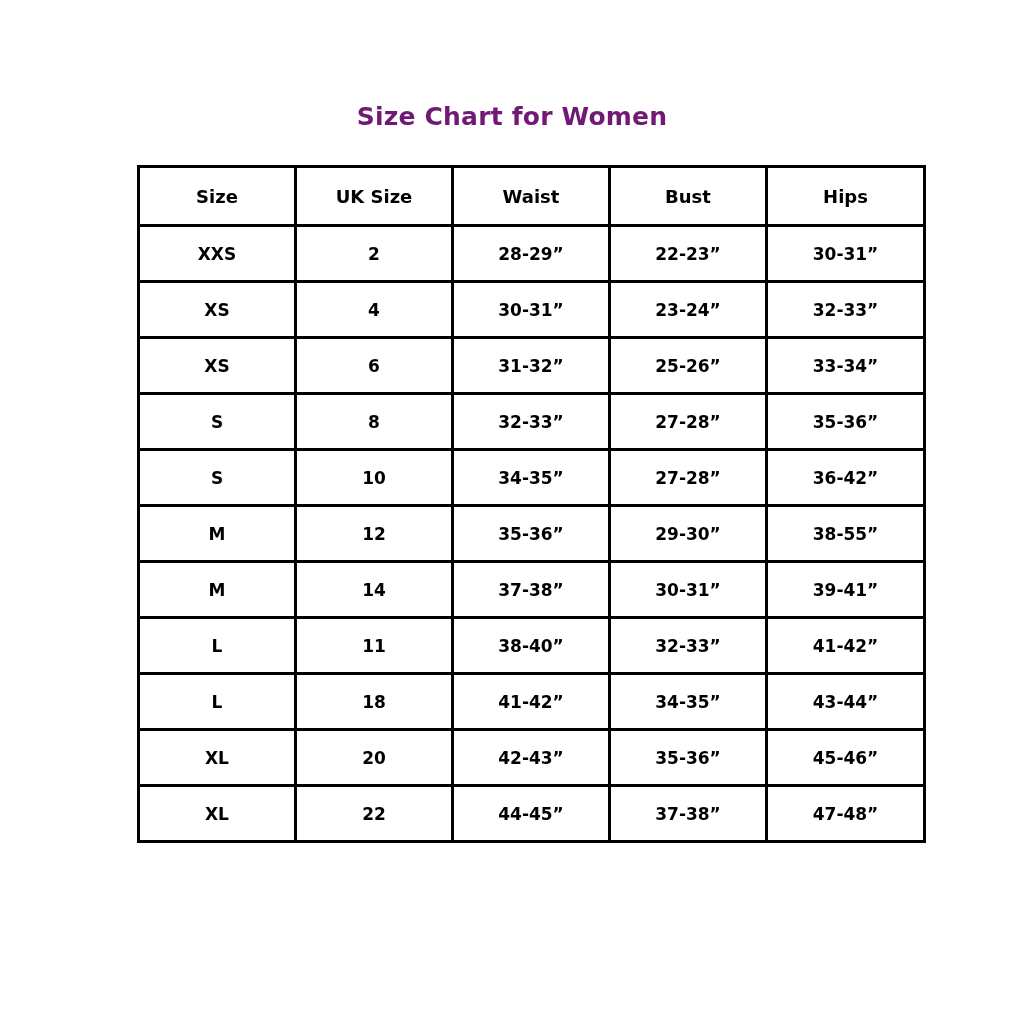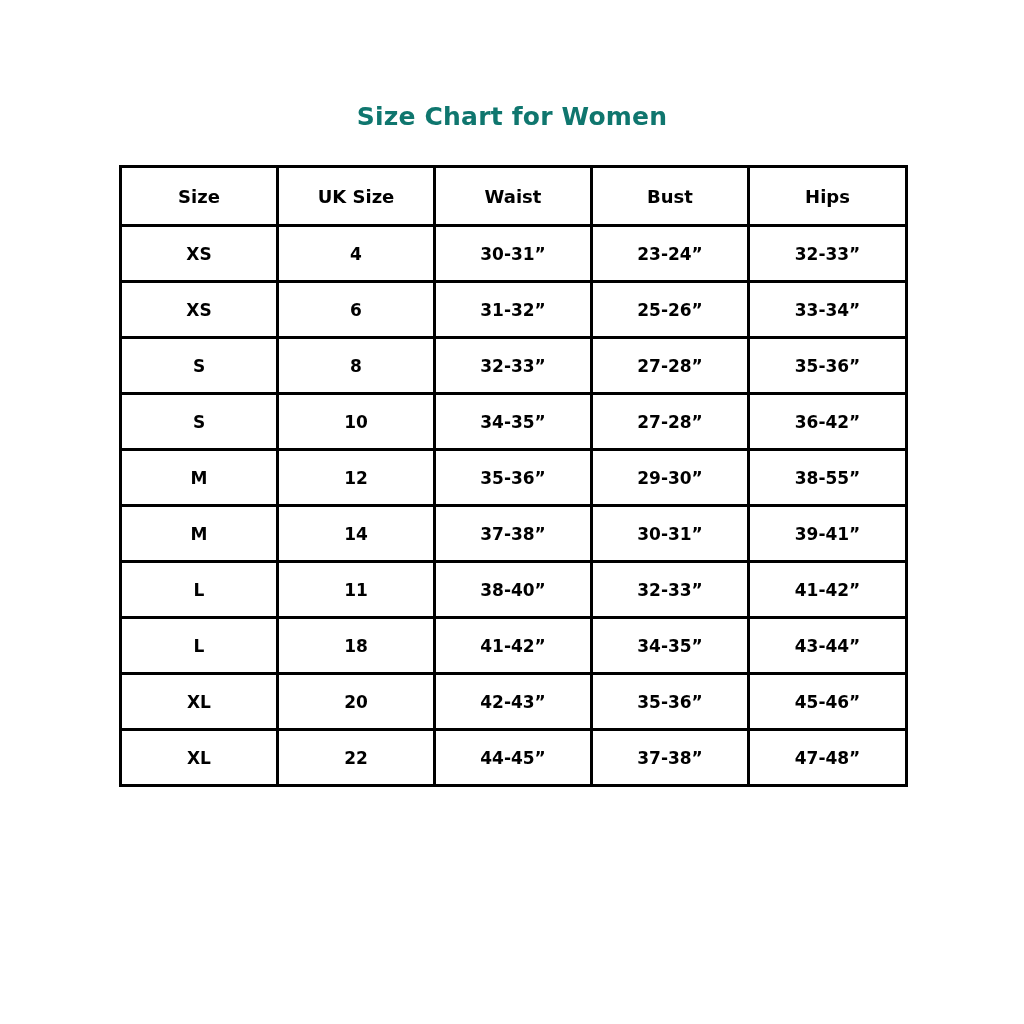--- a/index.html
+++ b/index.html
@@ -22,25 +22,25 @@
   }
   .chart-title {
     position: absolute;
     top: 102px;
     left: 0;
     width: 1024px;
     text-align: center;
     font-size: 25px;
     font-weight: bold;
     letter-spacing: 0.2px;
-    color: #0f766e;
+    color: #701a75;
   }
   .table-wrap {
     position: absolute;
-    left: 119px;
+    left: 137px;
     top: 165px;
     width: 628px;
   }
   table.size-table {
     border-collapse: collapse;
     width: 786px;
     table-layout: fixed;
   }
   table.size-table td,
   table.size-table th {
@@ -82,20 +82,27 @@
       <thead>
         <tr>
           <th>Size</th>
           <th>UK Size</th>
           <th>Waist</th>
           <th>Bust</th>
           <th>Hips</th>
         </tr>
       </thead>
       <tbody>
+        <tr>
+          <td>XXS</td>
+          <td>2</td>
+          <td>28-29”</td>
+          <td>22-23”</td>
+          <td>30-31”</td>
+        </tr>
         <tr>
           <td>XS</td>
           <td>4</td>
           <td>30-31”</td>
           <td>23-24”</td>
           <td>32-33”</td>
         </tr>
         <tr>
           <td>XS</td>
           <td>6</td>

